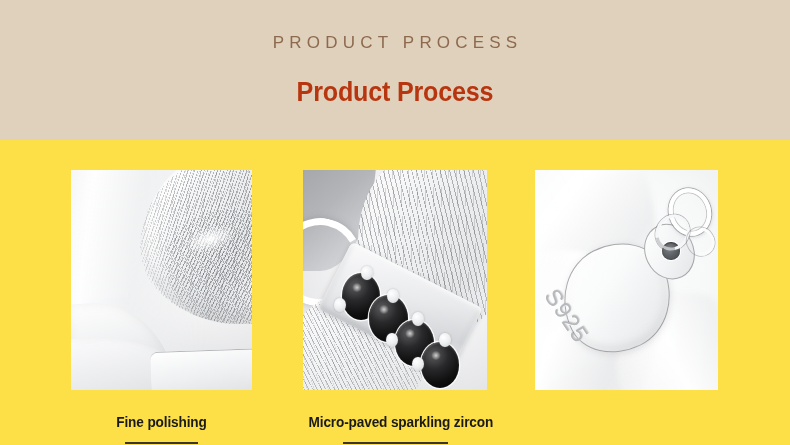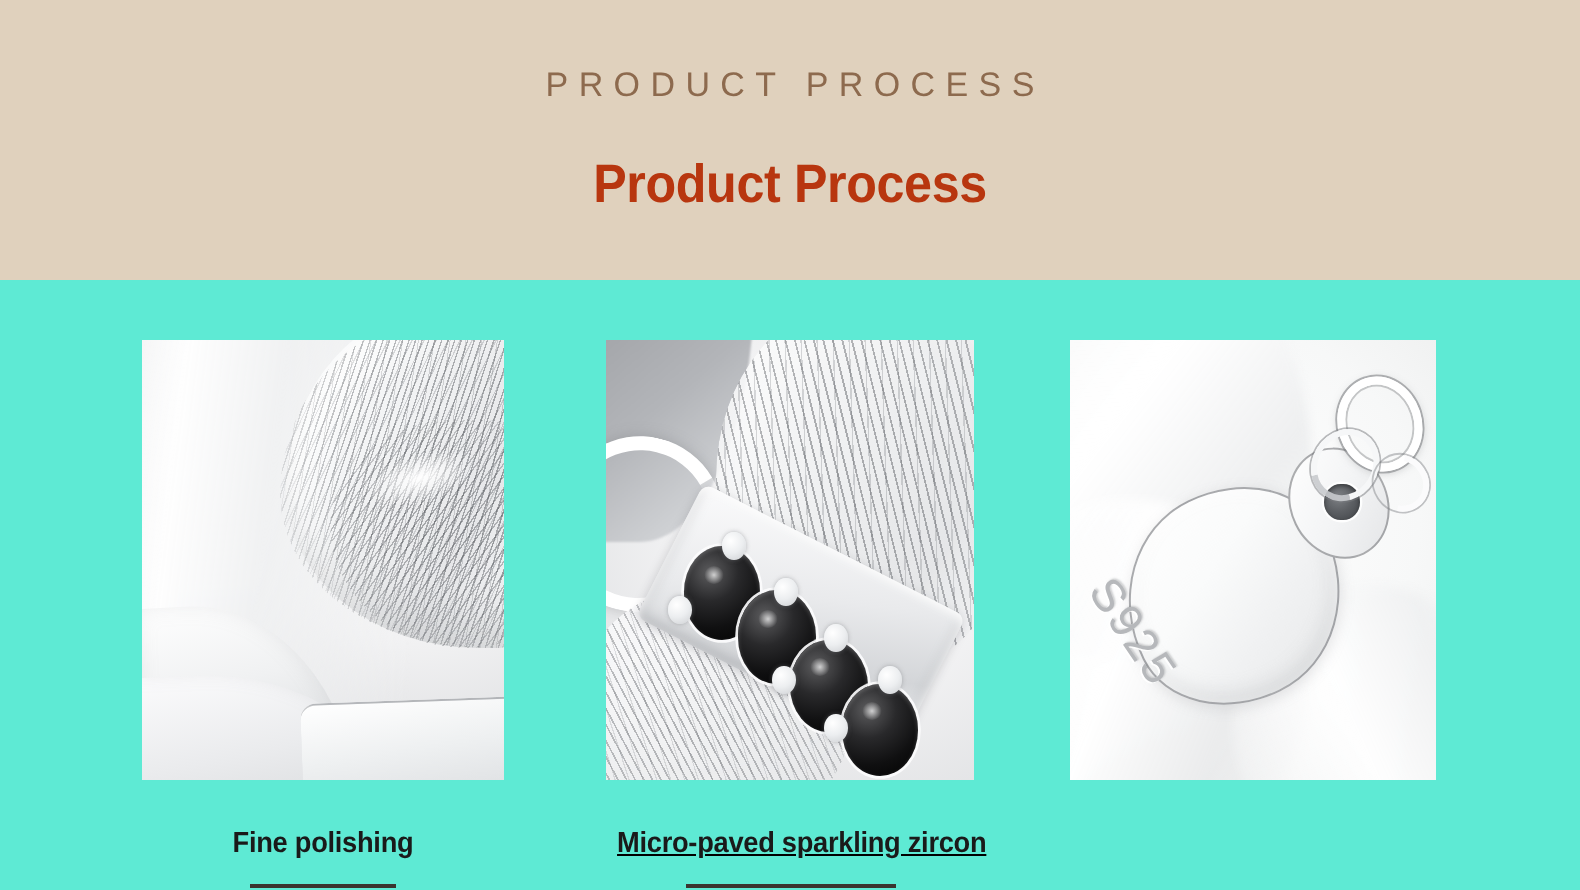--- a/index.html
+++ b/index.html
@@ -8,21 +8,21 @@
   html, body {
     width:790px; height:445px;
     overflow:hidden;
     background:#f6efe7;
     font-family:"Liberation Sans", sans-serif;
   }
 
   #page {
     position:relative;
     width:790px; height:445px;
-    background:#5eead4;
+    background:#fde047;
   }
 
   
   .header-band {
     position:absolute;
     left:0; top:0;
     width:790px; height:140px;
     background:#e0d1bd;
   }
 
@@ -403,21 +403,21 @@
     position:absolute;
     left:0; top:392px;
     width:625px; height:53px;margin-top:18px;
   }
   .cap {
     position:absolute;
     top:0;
     text-align:center;
   }
   .cap.k1 { left:71px;  width:181px; }
-  .cap.k2 { left:303px; width:184px;text-decoration:underline; }
+  .cap.k2 { left:303px; width:184px; }
   .cap.k3 { left:535px; width:183px; }
 
   .cap-label {
     font-size:14.5px;
     font-weight:bold;
     color:#1a1a1a;
     letter-spacing:-0.15px;
     line-height:25px;
     white-space:nowrap;
     font-family:"Liberation Sans", sans-serif;

